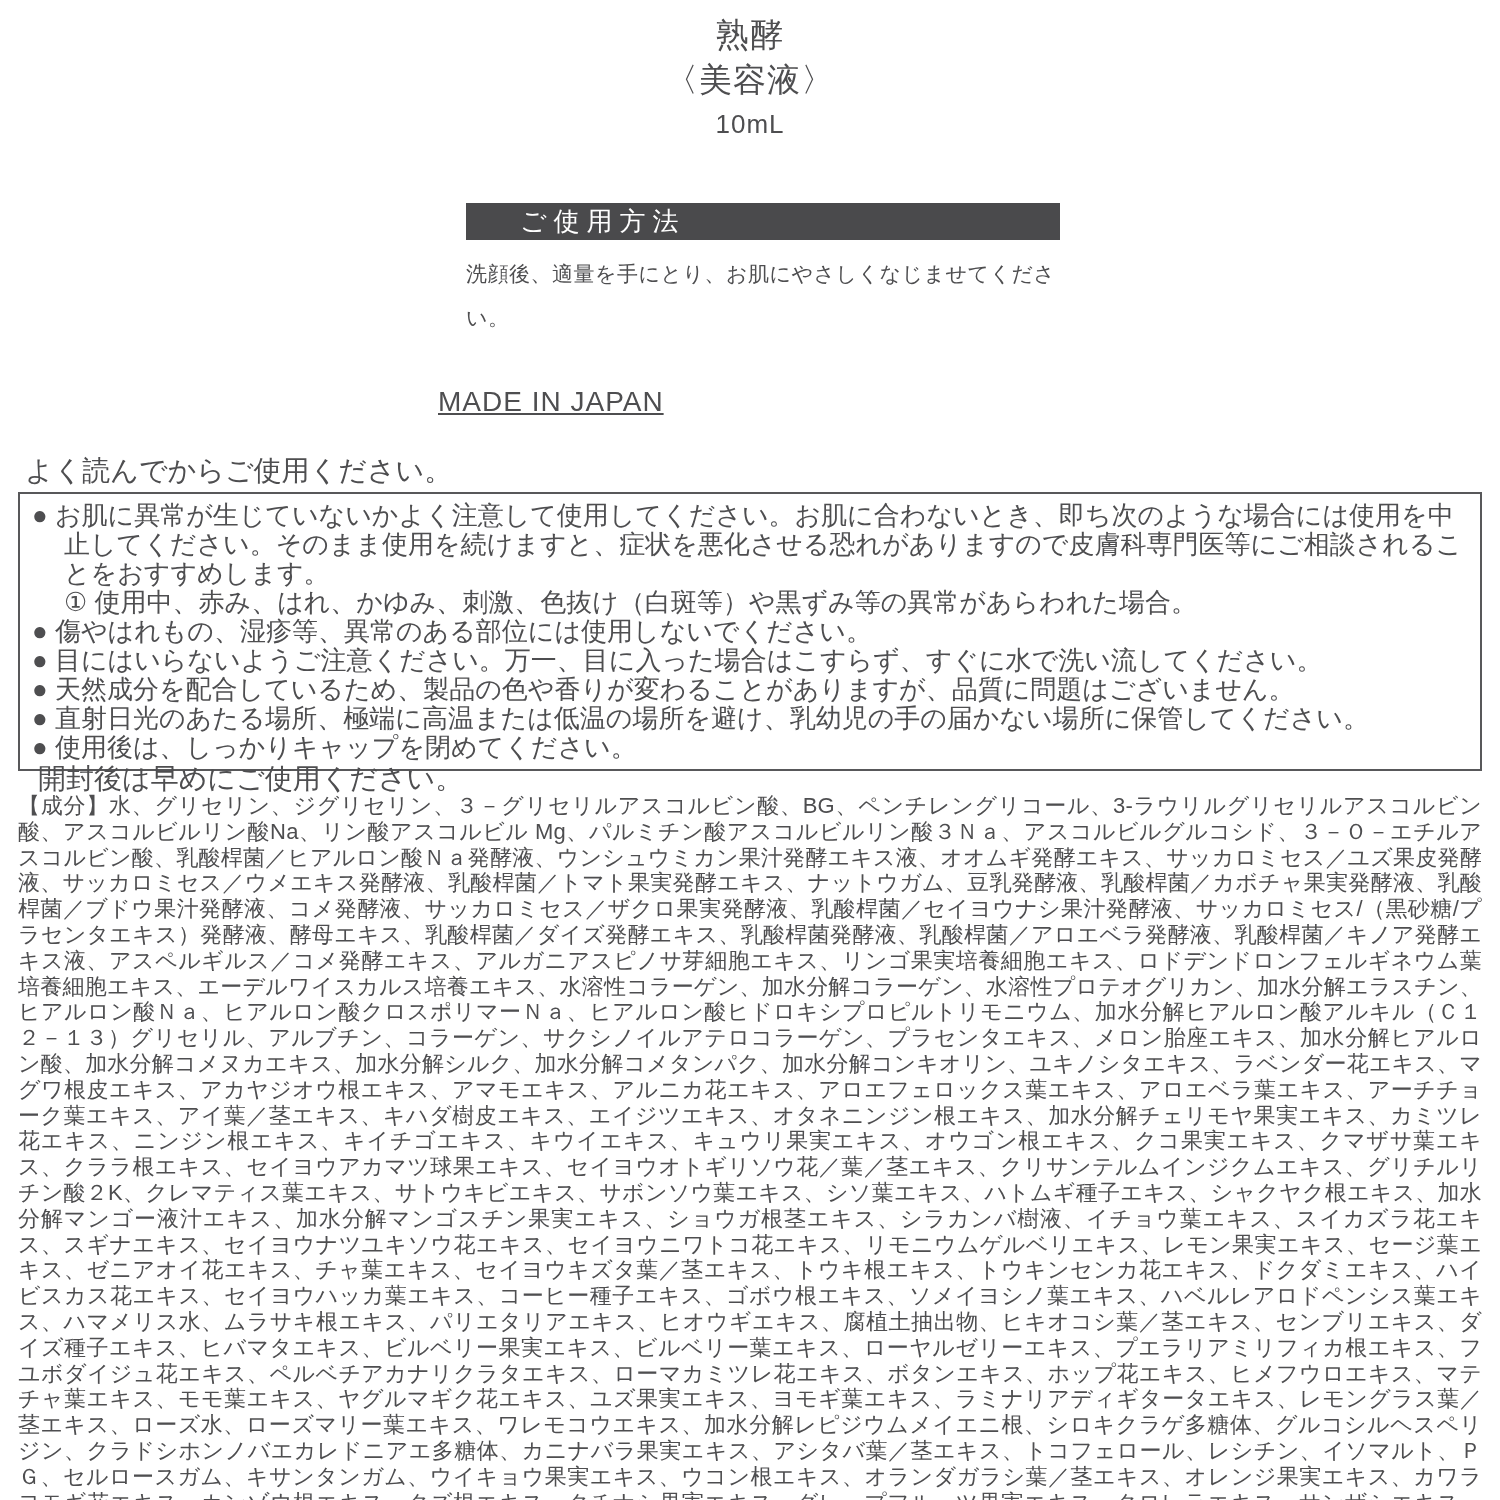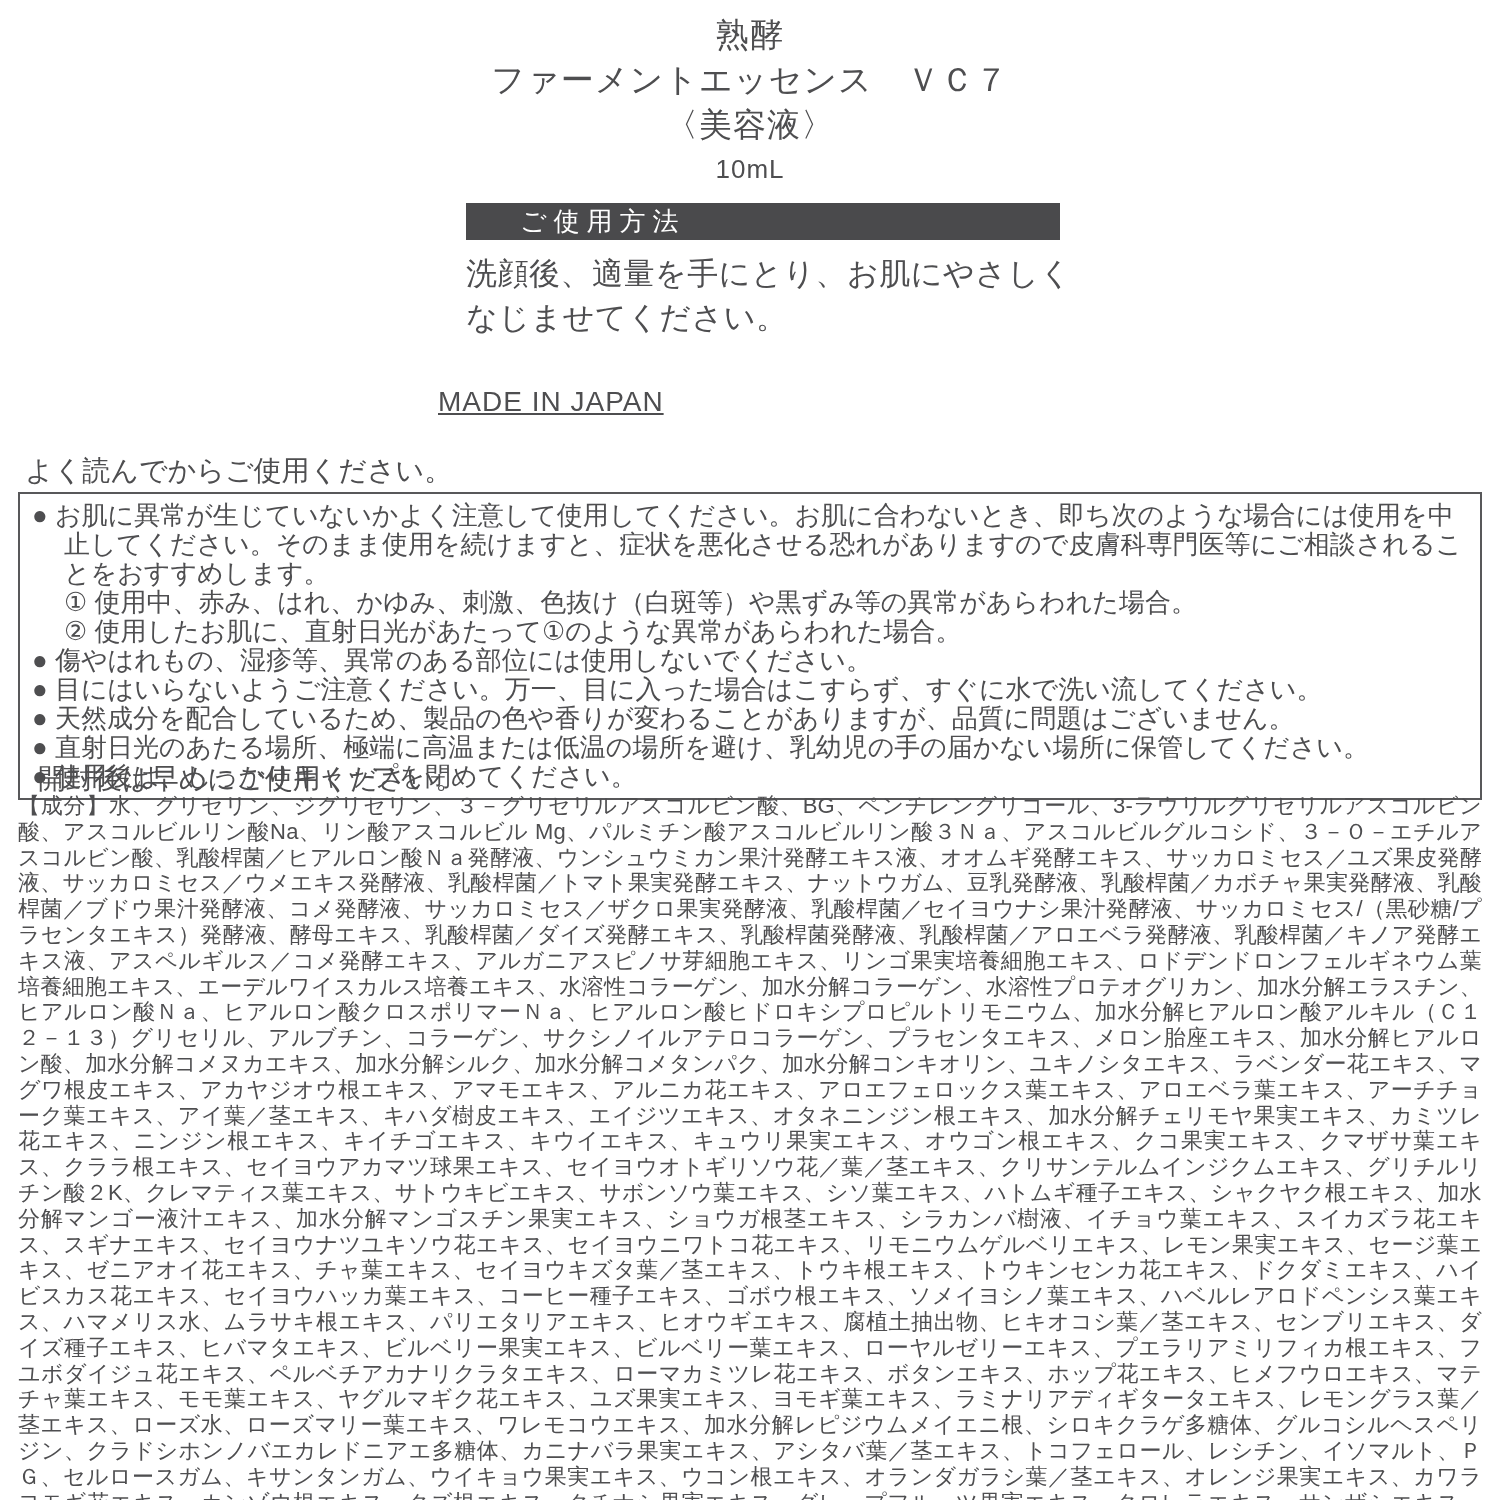--- a/index.html
+++ b/index.html
@@ -34,21 +34,21 @@
     background:var(--banner-bg);
     color:var(--banner-text);
     font-size:26px;line-height:37px;
     padding-left:54px;
     letter-spacing:7px;
   }
   
   .usage-text{
     position:absolute;left:466px;top:252px;
     width:610px;
-    font-size:31px;line-height:44px;
+    font-size:21px;line-height:44px;
     letter-spacing:0.5px;
   }
   
   .made-in{
     position:absolute;left:438px;top:386px;
     font-size:28px;letter-spacing:1px;text-decoration:underline;
   }
   
   .caution-intro{
     position:absolute;left:25px;top:452px;
@@ -83,39 +83,37 @@
     letter-spacing:0.2px;
   }
 </style>
 </head>
 <body>
 
 <div class="page">
 
   <header class="title-block">
     <div>熟酵</div>
-    <div>ファーメントエッセンス　ＶＣ７</div>
     <div>〈美容液〉</div>
     <div class="volume">10mL</div>
   </header>
 
   <div class="usage-banner">
     <span>ご使用方法</span>
   </div>
 
   <p class="usage-text">洗顔後、適量を手にとり、お肌にやさしくなじませてください。</p>
 
   <div class="made-in">MADE IN JAPAN</div>
 
   <p class="caution-intro">よく読んでからご使用ください。</p>
 
   <div class="caution-box">
     <p>● お肌に異常が生じていないかよく注意して使用してください。お肌に合わないとき、即ち次のような場合には使用を中止してください。そのまま使用を続けますと、症状を悪化させる恐れがありますので皮膚科専門医等にご相談されることをおすすめします。</p>
     <p class="sub">① 使用中、赤み、はれ、かゆみ、刺激、色抜け（白斑等）や黒ずみ等の異常があらわれた場合。</p>
-    <p class="sub">② 使用したお肌に、直射日光があたって①のような異常があらわれた場合。</p>
     <p>● 傷やはれもの、湿疹等、異常のある部位には使用しないでください。</p>
     <p>● 目にはいらないようご注意ください。万一、目に入った場合はこすらず、すぐに水で洗い流してください。</p>
     <p>● 天然成分を配合しているため、製品の色や香りが変わることがありますが、品質に問題はございません。</p>
     <p>● 直射日光のあたる場所、極端に高温または低温の場所を避け、乳幼児の手の届かない場所に保管してください。</p>
     <p>● 使用後は、しっかりキャップを閉めてください。</p>
   </div>
 
   <p class="after-note">開封後は早めにご使用ください。</p>
 
   <p class="ingredients"><span>【成分】</span><span>水、グリセリン、ジグリセリン、３－グリセリルアスコルビン酸、BG、ペンチレングリコール、3-ラウリルグリセリルアスコルビン酸、アスコルビルリン酸Na、リン酸アスコルビル Mg、パルミチン酸アスコルビルリン酸３Ｎａ、アスコルビルグルコシド、３－Ｏ－エチルアスコルビン酸、乳酸桿菌／ヒアルロン酸Ｎａ発酵液、ウンシュウミカン果汁発酵エキス液、オオムギ発酵エキス、サッカロミセス／ユズ果皮発酵液、サッカロミセス／ウメエキス発酵液、乳酸桿菌／トマト果実発酵エキス、ナットウガム、豆乳発酵液、乳酸桿菌／カボチャ果実発酵液、乳酸桿菌／ブドウ果汁発酵液、コメ発酵液、サッカロミセス／ザクロ果実発酵液、乳酸桿菌／セイヨウナシ果汁発酵液、サッカロミセス/（黒砂糖/プラセンタエキス）発酵液、酵母エキス、乳酸桿菌／ダイズ発酵エキス、乳酸桿菌発酵液、乳酸桿菌／アロエベラ発酵液、乳酸桿菌／キノア発酵エキス液、アスペルギルス／コメ発酵エキス、アルガニアスピノサ芽細胞エキス、リンゴ果実培養細胞エキス、ロドデンドロンフェルギネウム葉培養細胞エキス、エーデルワイスカルス培養エキス、水溶性コラーゲン、加水分解コラーゲン、水溶性プロテオグリカン、加水分解エラスチン、ヒアルロン酸Ｎａ、ヒアルロン酸クロスポリマーＮａ、ヒアルロン酸ヒドロキシプロピルトリモニウム、加水分解ヒアルロン酸アルキル（Ｃ１２－１３）グリセリル、アルブチン、コラーゲン、サクシノイルアテロコラーゲン、プラセンタエキス、メロン胎座エキス、加水分解ヒアルロン酸、加水分解コメヌカエキス、加水分解シルク、加水分解コメタンパク、加水分解コンキオリン、ユキノシタエキス、ラベンダー花エキス、マグワ根皮エキス、アカヤジオウ根エキス、アマモエキス、アルニカ花エキス、アロエフェロックス葉エキス、アロエベラ葉エキス、アーチチョーク葉エキス、アイ葉／茎エキス、キハダ樹皮エキス、エイジツエキス、オタネニンジン根エキス、加水分解チェリモヤ果実エキス、カミツレ花エキス、ニンジン根エキス、キイチゴエキス、キウイエキス、キュウリ果実エキス、オウゴン根エキス、クコ果実エキス、クマザサ葉エキス、クララ根エキス、セイヨウアカマツ球果エキス、セイヨウオトギリソウ花／葉／茎エキス、クリサンテルムインジクムエキス、グリチルリチン酸２K、クレマティス葉エキス、サトウキビエキス、サボンソウ葉エキス、シソ葉エキス、ハトムギ種子エキス、シャクヤク根エキス、加水分解マンゴー液汁エキス、加水分解マンゴスチン果実エキス、ショウガ根茎エキス、シラカンバ樹液、イチョウ葉エキス、スイカズラ花エキス、スギナエキス、セイヨウナツユキソウ花エキス、セイヨウニワトコ花エキス、リモニウムゲルベリエキス、レモン果実エキス、セージ葉エキス、ゼニアオイ花エキス、チャ葉エキス、セイヨウキズタ葉／茎エキス、トウキ根エキス、トウキンセンカ花エキス、ドクダミエキス、ハイビスカス花エキス、セイヨウハッカ葉エキス、コーヒー種子エキス、ゴボウ根エキス、ソメイヨシノ葉エキス、ハベルレアロドペンシス葉エキス、ハマメリス水、ムラサキ根エキス、パリエタリアエキス、ヒオウギエキス、腐植土抽出物、ヒキオコシ葉／茎エキス、センブリエキス、ダイズ種子エキス、ヒバマタエキス、ビルベリー果実エキス、ビルベリー葉エキス、ローヤルゼリーエキス、プエラリアミリフィカ根エキス、フユボダイジュ花エキス、ペルベチアカナリクラタエキス、ローマカミツレ花エキス、ボタンエキス、ホップ花エキス、ヒメフウロエキス、マテチャ葉エキス、モモ葉エキス、ヤグルマギク花エキス、ユズ果実エキス、ヨモギ葉エキス、ラミナリアディギタータエキス、レモングラス葉／茎エキス、ローズ水、ローズマリー葉エキス、ワレモコウエキス、加水分解レピジウムメイエニ根、シロキクラゲ多糖体、グルコシルヘスペリジン、クラドシホンノバエカレドニアエ多糖体、カニナバラ果実エキス、アシタバ葉／茎エキス、トコフェロール、レシチン、イソマルト、ＰＧ、セルロースガム、キサンタンガム、ウイキョウ果実エキス、ウコン根エキス、オランダガラシ葉／茎エキス、オレンジ果実エキス、カワラヨモギ花エキス、カンゾウ根エキス、クズ根エキス、クチナシ果実エキス、グレープフルーツ果実エキス、クロレラエキス、サンザシエキス、サンショウ果皮エキス、ショウブ根茎エキス、セイヨウトチノキ種子エキス、セイヨウノコギリソウエキス、センキュウ根茎エキス、ダマスクバラ花エキス、チョウジエキス、ツボクサエキス、トマト果実エキス、トレハロース、ナツメ果実エキス、ノイバラ果実エキス、ハチミツ、ハマメリス葉エキス、炭酸水素Ｎａ、クエン酸Ｎａ、クエン酸､ＥＤＴＡ－２Ｎａ、安息香酸Ｎａ、ソルビン酸K、フェノキシエタノール</span></p>

